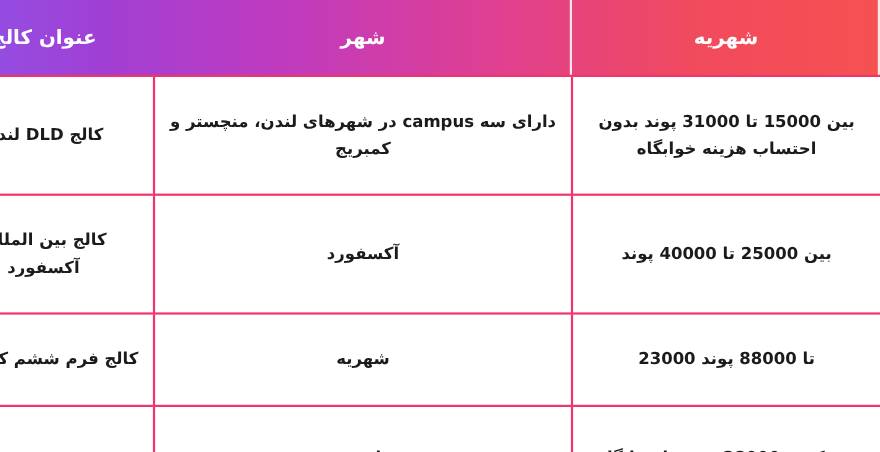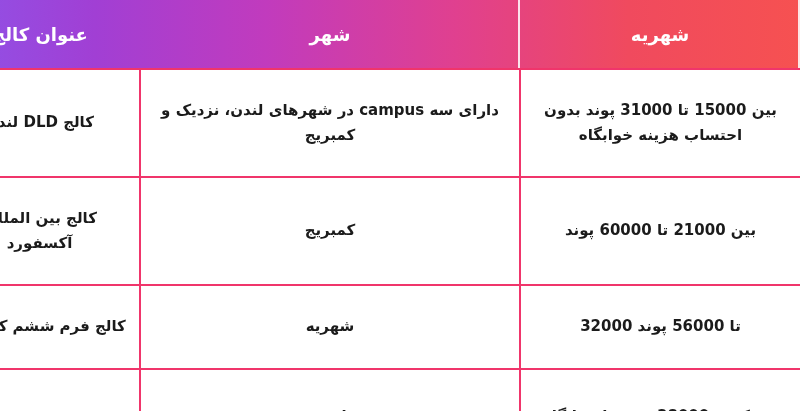--- a/index.html
+++ b/index.html
@@ -75,30 +75,30 @@
     <thead>
       <tr>
         <th class="col-fee sep">شهریه</th>
         <th class="col-city sep">شهر</th>
         <th class="col-name">عنوان کالج</th>
       </tr>
     </thead>
     <tbody>
       <tr class="r1">
         <td class="col-fee">بین 15000 تا 31000 پوند بدون احتساب هزینه خوابگاه</td>
-        <td class="col-city">دارای سه campus در شهرهای لندن، نزدیک و کمبریج</td>
+        <td class="col-city">دارای سه campus در شهرهای لندن، منچستر و کمبریج</td>
         <td class="col-name">کالج DLD لندن</td>
       </tr>
       <tr class="r2">
-        <td class="col-fee">بین 21000 تا 60000 پوند</td>
-        <td class="col-city">کمبریج</td>
+        <td class="col-fee">بین 25000 تا 40000 پوند</td>
+        <td class="col-city">آکسفورد</td>
         <td class="col-name">کالج بین المللی آکسفورد</td>
       </tr>
       <tr class="r3">
-        <td class="col-fee">تا 56000 پوند 32000</td>
+        <td class="col-fee">تا 88000 پوند 23000</td>
         <td class="col-city">شهریه</td>
         <td class="col-name">کالج فرم ششم کاردیف</td>
       </tr>
       <tr class="r4">
         <td class="col-fee">نزدیک به 38000 یورو با خوابگاه</td>
         <td class="col-city">لندن</td>
         <td class="col-name">مدرسه وست مینستر</td>
       </tr>
     </tbody>
   </table>

